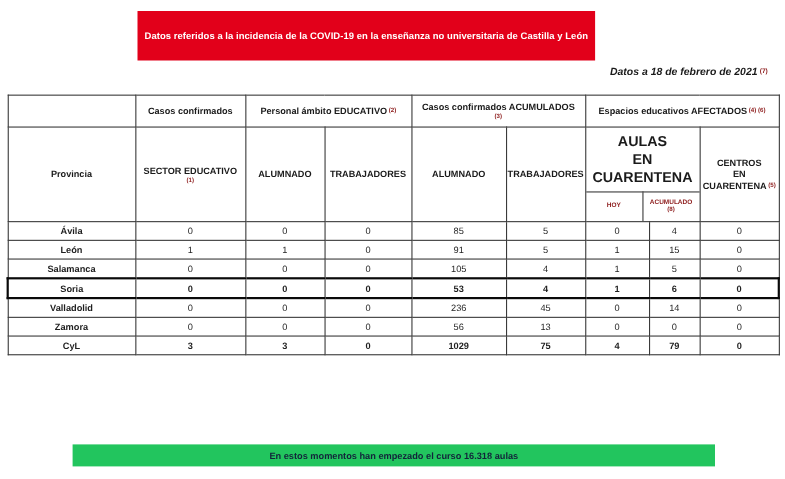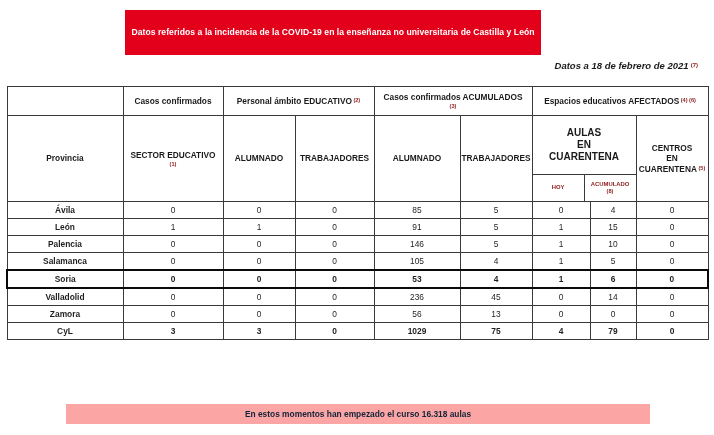--- a/index.html
+++ b/index.html
@@ -110,21 +110,21 @@
 
   
   table.inner {
     border-collapse: collapse;
     table-layout: fixed;
     width: 100%;
     height: 100%;
   }
   table.inner td {
     border: none;
-    font-size: 10px;
+    font-size: 13px;
   }
   table.inner td.innertop {
     height: 58px;
     border-bottom: 1px solid #3a3a3a;
   }
   table.inner td.hoy,
   table.inner td.acum {
     height: 26px;
     font-size: 5.9px;
     color: #8c1a1a;
@@ -165,21 +165,21 @@
     margin-left: 38px;
   }
 
   
   #footer {
     position: absolute;
     left: 66px;
     top: 404px;
     width: 584px;
     height: 20px;
-    background: #fca5a5;
+    background: #22c55e;
     display: flex;
     align-items: center;
     justify-content: center;
   }
   #footer-text {
     font-size: 8.4px;
     font-weight: bold;
     color: #12243a;
     text-align: center;
   }
@@ -291,31 +291,20 @@
           <td>1</td>
           <td>1</td>
           <td>0</td>
           <td>91</td>
           <td>5</td>
           <td>1</td>
           <td>15</td>
           <td>0</td>
         </tr>
         <tr class="data">
-          <td class="prov">Palencia</td>
-          <td>0</td>
-          <td>0</td>
-          <td>0</td>
-          <td>146</td>
-          <td>5</td>
-          <td>1</td>
-          <td>10</td>
-          <td>0</td>
-        </tr>
-        <tr class="data">
           <td class="prov">Salamanca</td>
           <td>0</td>
           <td>0</td>
           <td>0</td>
           <td>105</td>
           <td>4</td>
           <td>1</td>
           <td>5</td>
           <td>0</td>
         </tr>

